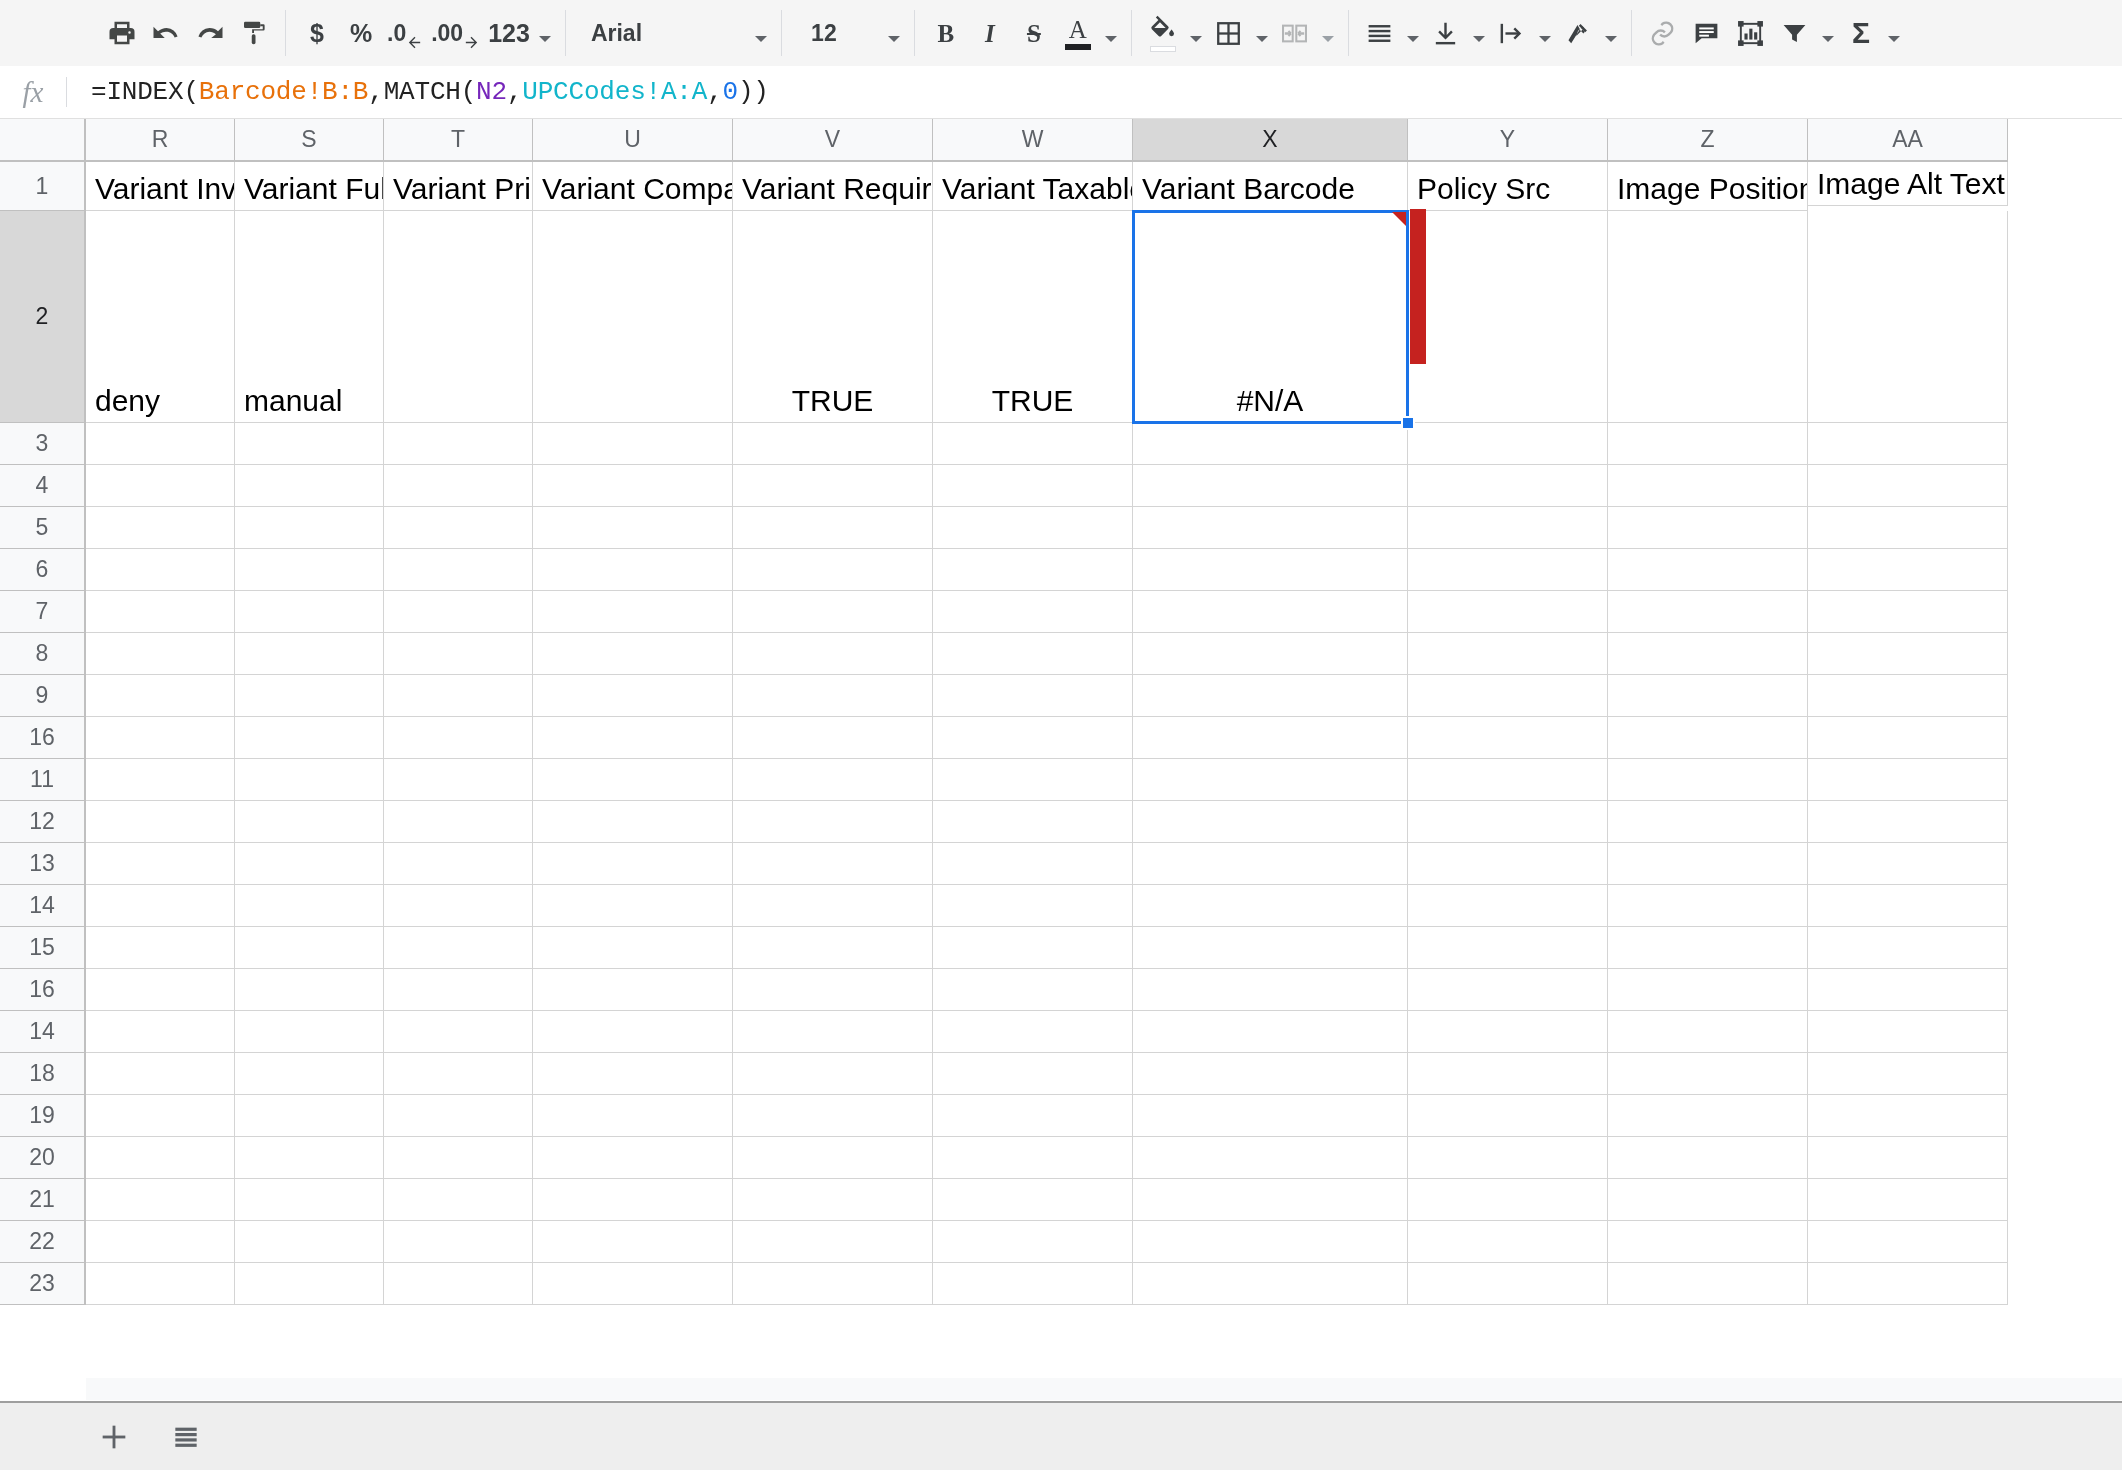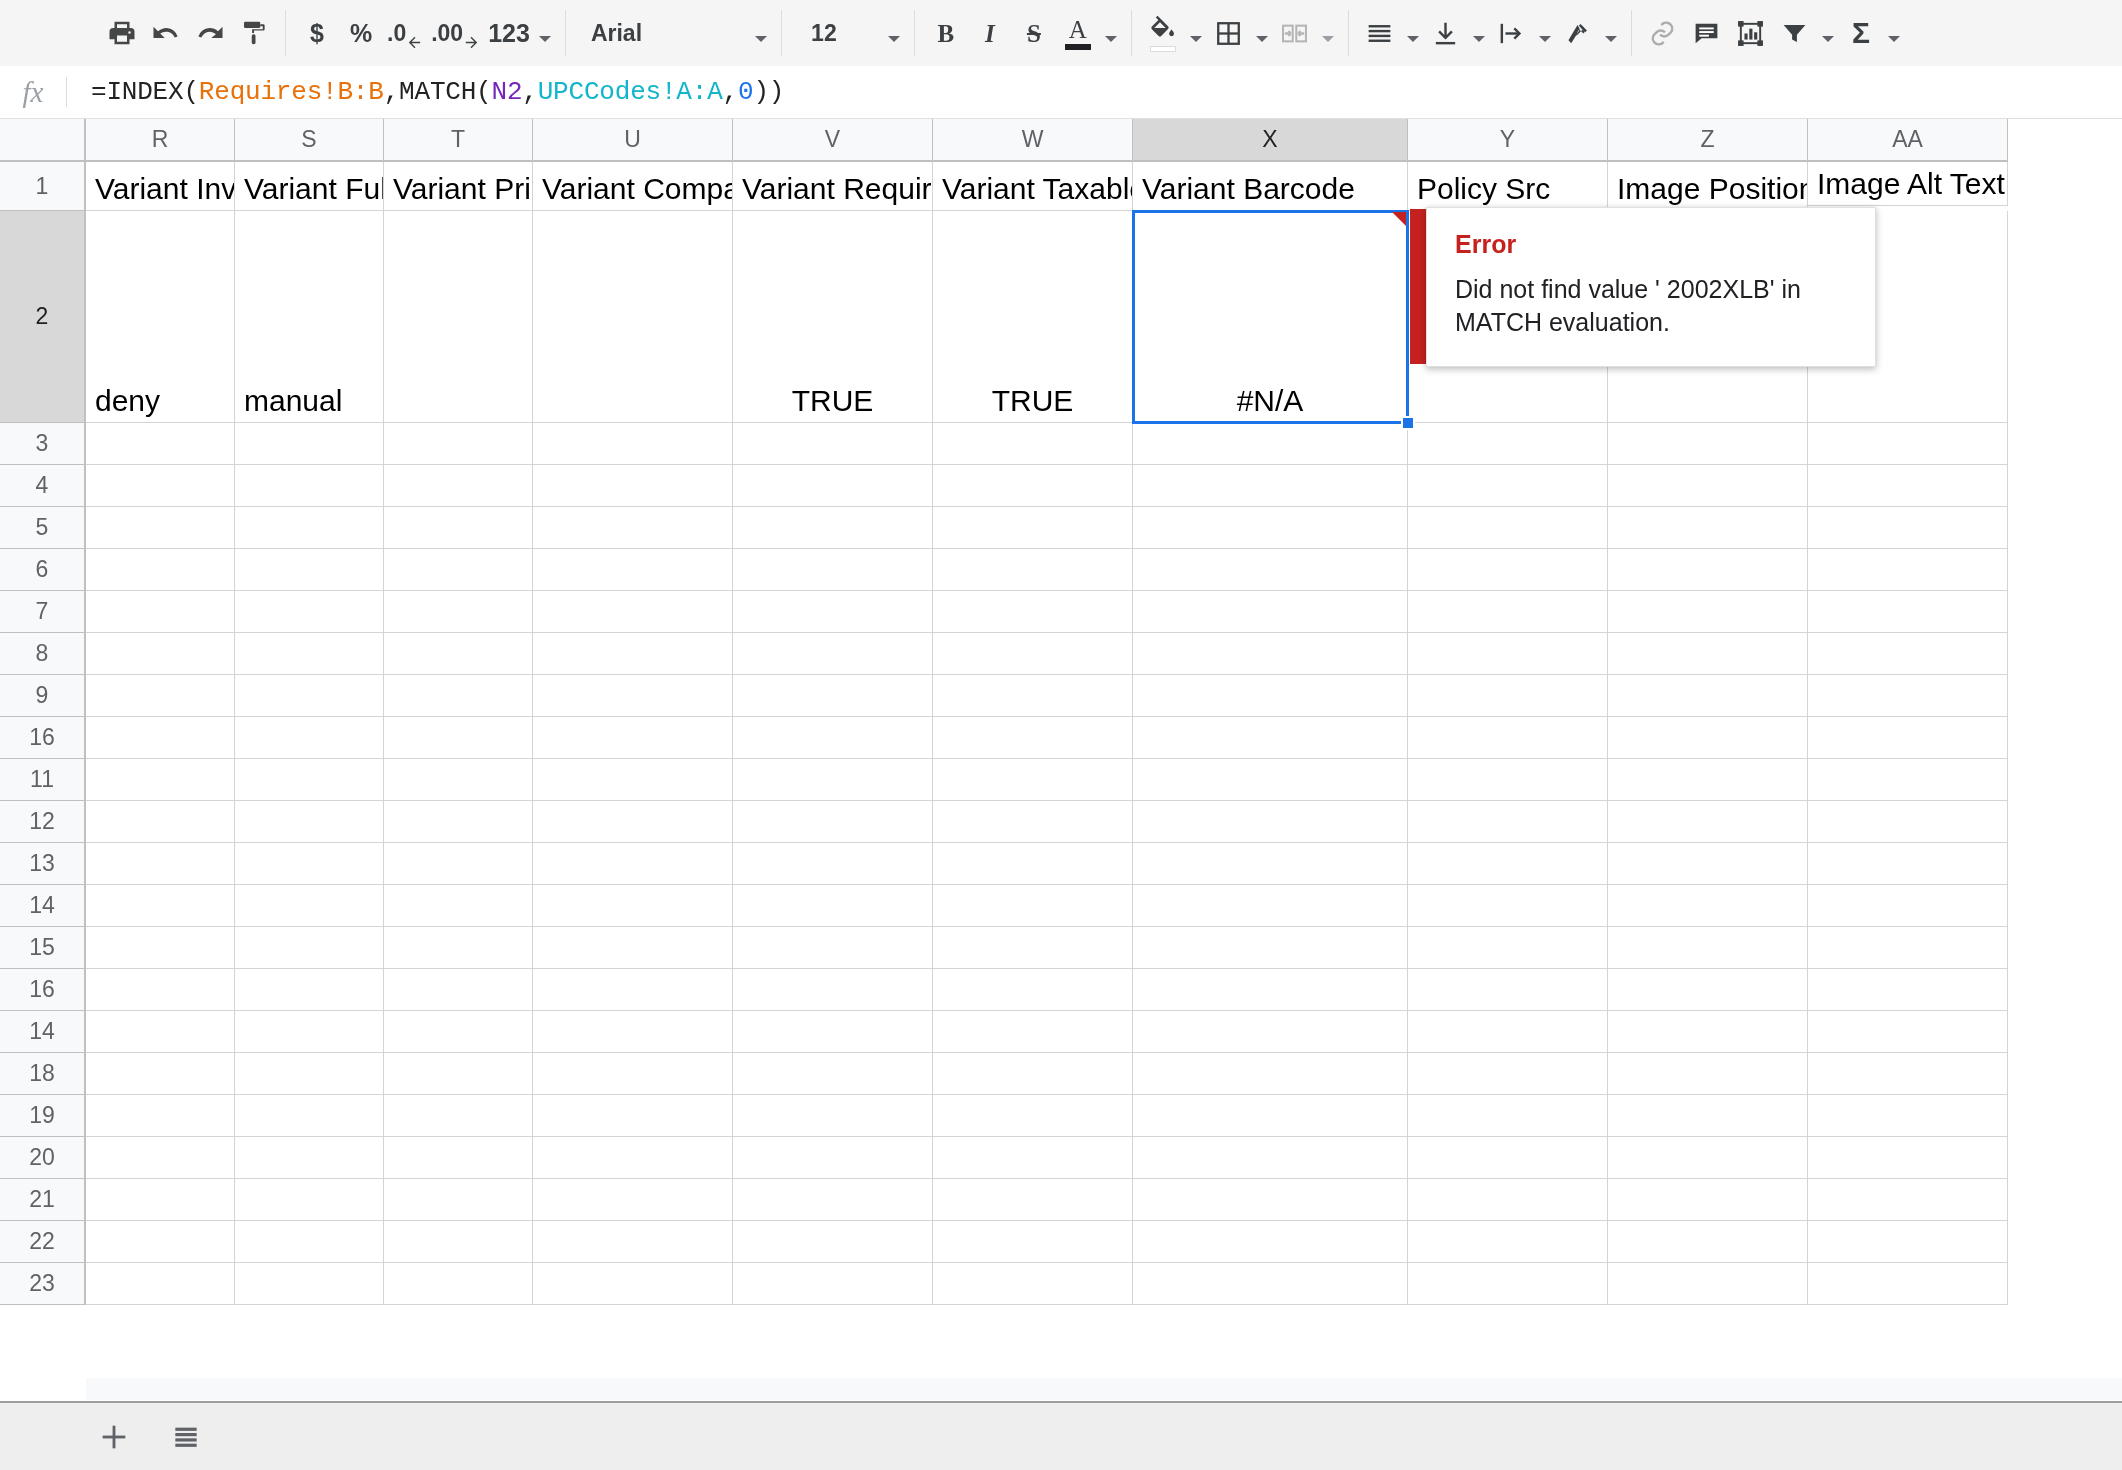--- a/index.html
+++ b/index.html
@@ -390,21 +390,21 @@
     </div>
     <div class="tb-caret">
         <i class="caret-glyph"></i>
       </div>
   </div>
 </div>
 
 <div id="formulabar">
   <div id="fx-icon">fx</div>
   <div id="fx-divider"></div>
-  <div id="formula-text"><span>=INDEX(</span><span class="tk-orange">Requires!B:B</span><span>,MATCH(</span><span class="tk-purple">N2</span><span>,</span><span class="tk-cyan">UPCCodes!A:A</span><span>,</span><span class="tk-blue">0</span><span>))</span></div>
+  <div id="formula-text"><span>=INDEX(</span><span class="tk-orange">Barcode!B:B</span><span>,MATCH(</span><span class="tk-purple">N2</span><span>,</span><span class="tk-cyan">UPCCodes!A:A</span><span>,</span><span class="tk-blue">0</span><span>))</span></div>
 </div>
 
 <div id="gridwrap">
   <div id="corner"></div>
   <div id="colheads">
       <div class="colhead" style="left: 0px; width: 149px;">R</div>
       <div class="colhead" style="left: 149px; width: 149px;">S</div>
       <div class="colhead" style="left: 298px; width: 149px;">T</div>
       <div class="colhead" style="left: 447px; width: 200px;">U</div>
       <div class="colhead" style="left: 647px; width: 200px;">V</div>
@@ -700,24 +700,20 @@
       <div class="cell" style="left: 1322px; top: 1101px; width: 200px; height: 42px;"></div>
       <div class="cell" style="left: 1522px; top: 1101px; width: 200px; height: 42px;"></div>
       <div class="cell" style="left: 1722px; top: 1101px; width: 200px; height: 42px;"></div>
     </div>
 
   <div id="redbar" style="left: 1410px; top: 90px; height: 155px;"></div>
   <div id="selbox" style="left: 1132px; top: 91px; width: 277px; height: 214px;"></div>
   <div id="errflag" style="left: 1392px; top: 93px;"></div>
   <div id="selhandle" style="left: 1401px; top: 297px;"></div>
 
-  <div id="tooltip" style="left: 1426px; top: 88px; width: 450px;">
-    <div id="tt-title">Error</div>
-    <div id="tt-body">Did not find value ' 2002XLB' in MATCH evaluation.</div>
-  </div>
 </div>
 
 <div id="hscroll-track">
   
 </div>
 <div id="bottom-divider"></div>
 
 <div id="sheetbar">
   <div class="sb-icon">
     <svg width="34" height="34" viewBox="0 0 24 24" fill="#5f6368">

